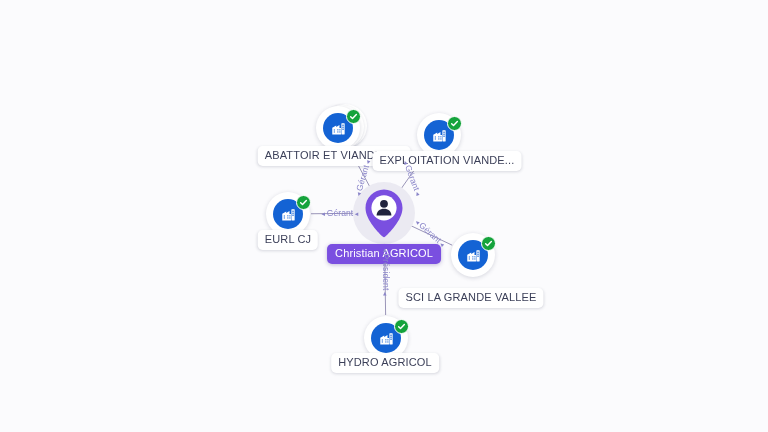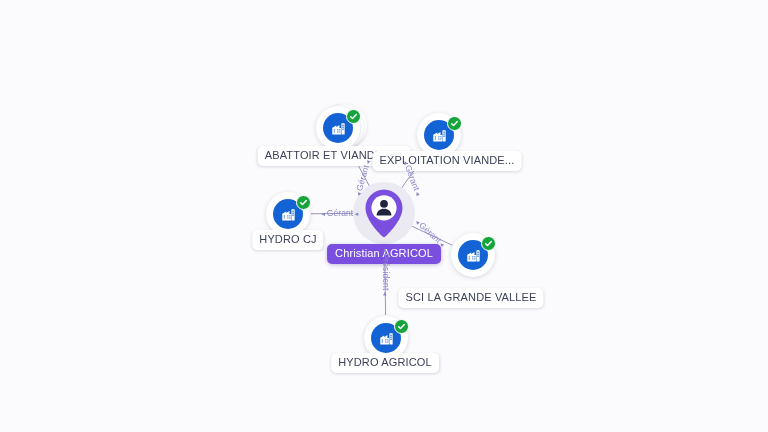--- a/index.html
+++ b/index.html
@@ -224,21 +224,21 @@
             <rect x="10.2" y="16.2" width="1.7" height="1.4" fill="#1463d4"></rect>
             <rect x="13.1" y="16.2" width="1.7" height="1.4" fill="#1463d4"></rect>
           </svg>
         </div>
         <div class="badge">
           <svg width="9" height="9" viewBox="0 0 12 12" aria-hidden="true">
             <path d="M2.2 6.2 L4.7 8.7 L9.8 3.3" fill="none" stroke="#ffffff" stroke-width="1.9" stroke-linecap="round" stroke-linejoin="round"></path>
           </svg>
         </div>
       </div>
-      <div class="co-label" style="left: 288px; top: 230px;">HYDRO CJ</div>
+      <div class="co-label" style="left: 288px; top: 230px;">EURL CJ</div>
       <div class="node" style="left: 473px; top: 255px;">
         <div class="co-disc"></div>
         <div class="co-icon">
           <svg width="17" height="17" viewBox="0 0 24 24" aria-hidden="true">
             <path fill="#ffffff" d="M3.2 20.4V11l5.6-3.3v2.1l4.6-2.6v4.1h2.1V20.4z"></path>
             <rect x="16.1" y="4.6" width="4.6" height="15.8" rx="0.6" fill="#ffffff"></rect>
             <rect x="17.3" y="6.6" width="2.2" height="1.5" fill="#1463d4"></rect>
             <rect x="17.3" y="9.4" width="2.2" height="1.5" fill="#1463d4"></rect>
             <rect x="17.3" y="12.2" width="2.2" height="1.5" fill="#1463d4"></rect>
             <rect x="10.2" y="13.2" width="1.7" height="1.4" fill="#1463d4"></rect>

